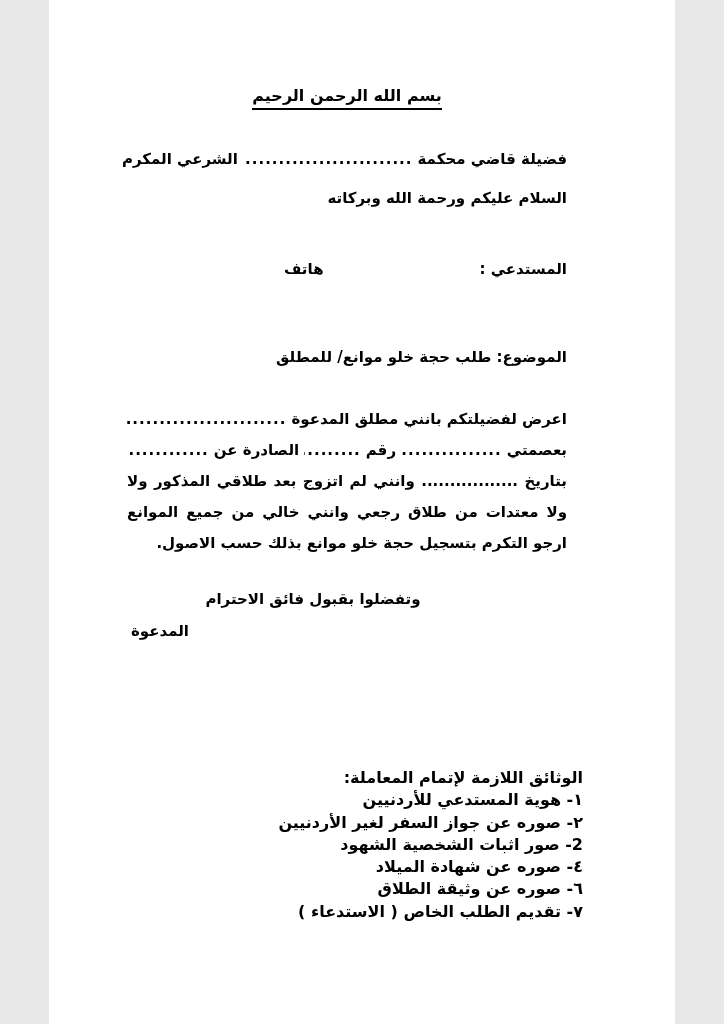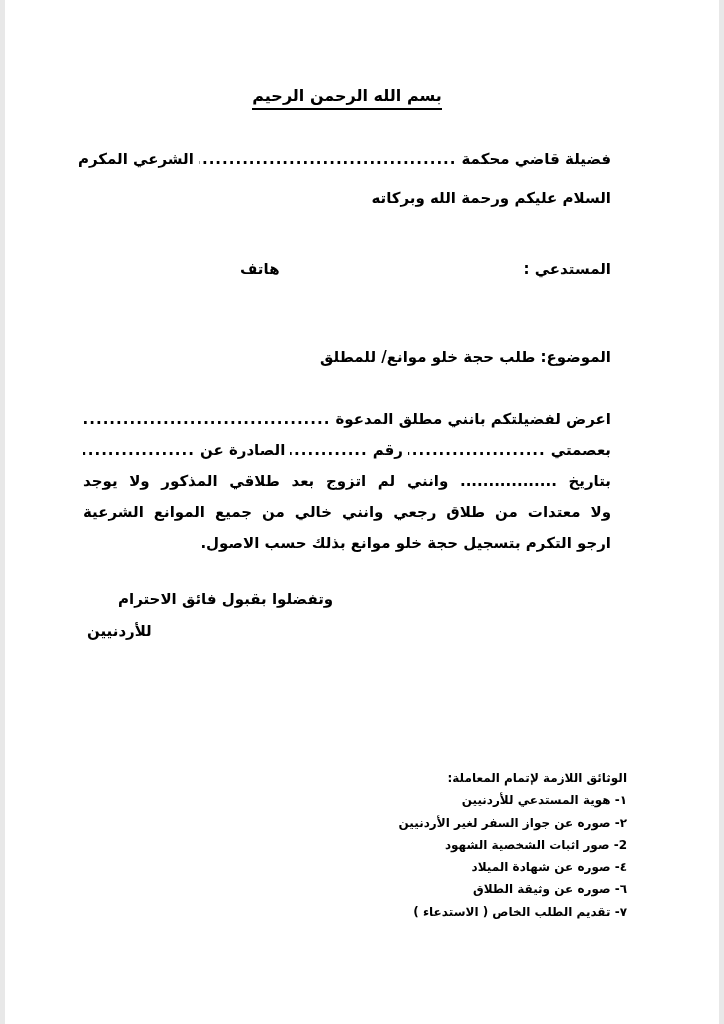--- a/index.html
+++ b/index.html
@@ -1,18 +1,18 @@
 <!DOCTYPE html>
 <html lang="ar" dir="rtl"><head>
 <meta charset="utf-8">
 <style>
   html,body{margin:0;padding:0;background:#e8e8e8;}
   .page{
     position:relative;
-    width:714px;height:1024px;
+    width:626px;height:1024px;
     margin:0 auto;
     background:#ffffff;
     color:#000;
     font-family:"DejaVu Sans", sans-serif;
     font-weight:bold;
     direction:rtl;
     overflow:hidden;
     text-decoration:underline;
   }
   .abs{position:absolute;}
@@ -30,23 +30,23 @@
   .greeting{top:186px;}
   .applicant-line{top:257px;}
   .phone{position:absolute;left:157px;top:0;}
   .subject{top:317px;margin-top:28px;}
   .b1{top:376px;}
   .b2{top:407px;}
   .b3{top:438px;}
   .b4{top:469px;}
   .b5{top:500px;}
   .b6{top:531px;}
-  .closing{top:587px;left:113px;right:211px;text-align:left;}
+  .closing{top:587px;left:113px;right:211px;text-align:center;}
   .signature{top:619px;left:82px;right:auto;}
-  .docs{top:767px;right:92px;left:60px;text-align:right;font-size:12px;line-height:22.3px;}
+  .docs{top:767px;right:92px;left:60px;text-align:right;font-size:16px;line-height:22.3px;}
   .docs-item{}
 </style>
 </head>
 <body>
 
 <div class="page">
 
   <div class="abs col title-line">
     <span class="title-underline">بسم الله الرحمن الرحيم</span>
   </div>
@@ -82,21 +82,21 @@
   </div>
 
   <div class="abs col fs-main justline b4">بتاريخ ................. وانني لم اتزوج بعد طلاقي المذكور ولا يوجد بعصمتي زوجات</div>
 
   <div class="abs col fs-main justline b5">ولا معتدات من طلاق رجعي وانني خالي من جميع الموانع الشرعية والقانونية لدى فاني</div>
 
   <div class="abs col fs-main b6">ارجو التكرم بتسجيل حجة خلو موانع بذلك حسب الاصول.</div>
 
   <div class="abs fs-main closing">وتفضلوا بقبول فائق الاحترام</div>
 
-  <div class="abs fs-main signature">للأردنيين</div>
+  <div class="abs fs-main signature">المدعوة</div>
 
   <div class="abs docs">
     <div>الوثائق اللازمة لإتمام المعاملة:</div>
     <div class="docs-item">١- هوية المستدعي للأردنيين</div>
     <div class="docs-item">٢- صوره عن جواز السفر لغير الأردنيين</div>
     <div class="docs-item">2- صور اثبات الشخصية الشهود</div>
     <div class="docs-item">٤- صوره عن شهادة الميلاد</div>
     <div class="docs-item">٦- صوره عن وثيقة الطلاق</div>
     <div class="docs-item">٧- تقديم الطلب الخاص ( الاستدعاء )</div>
   </div>

